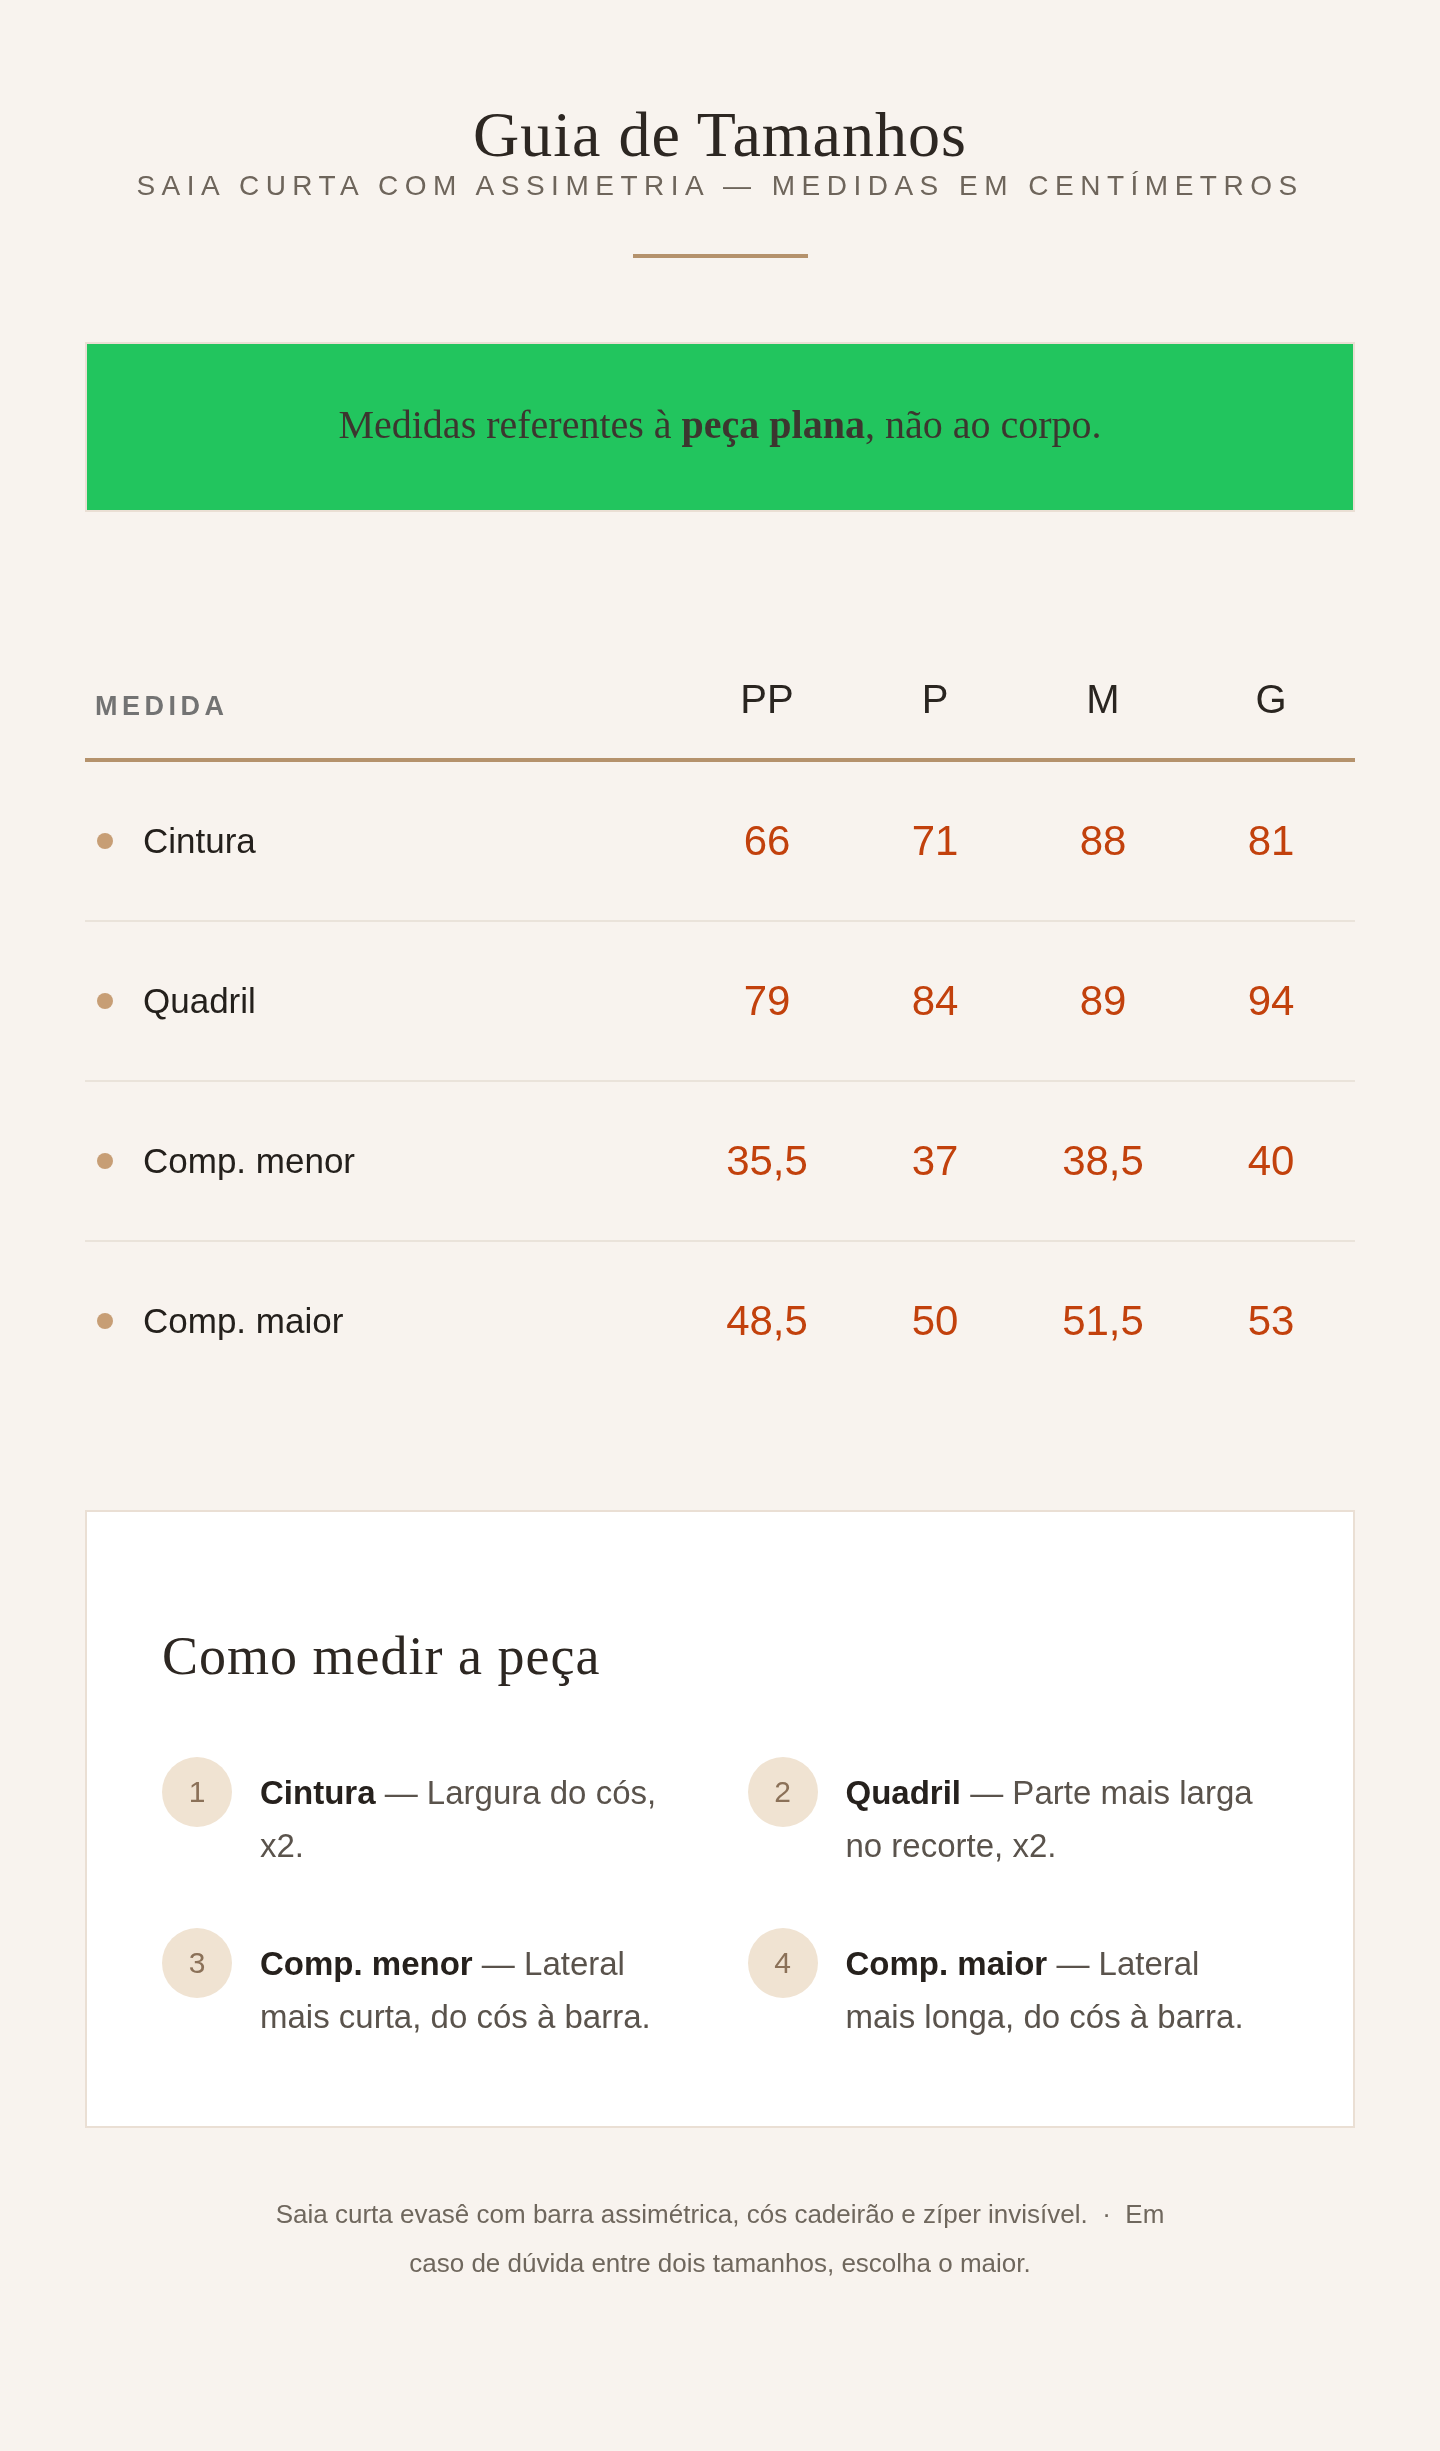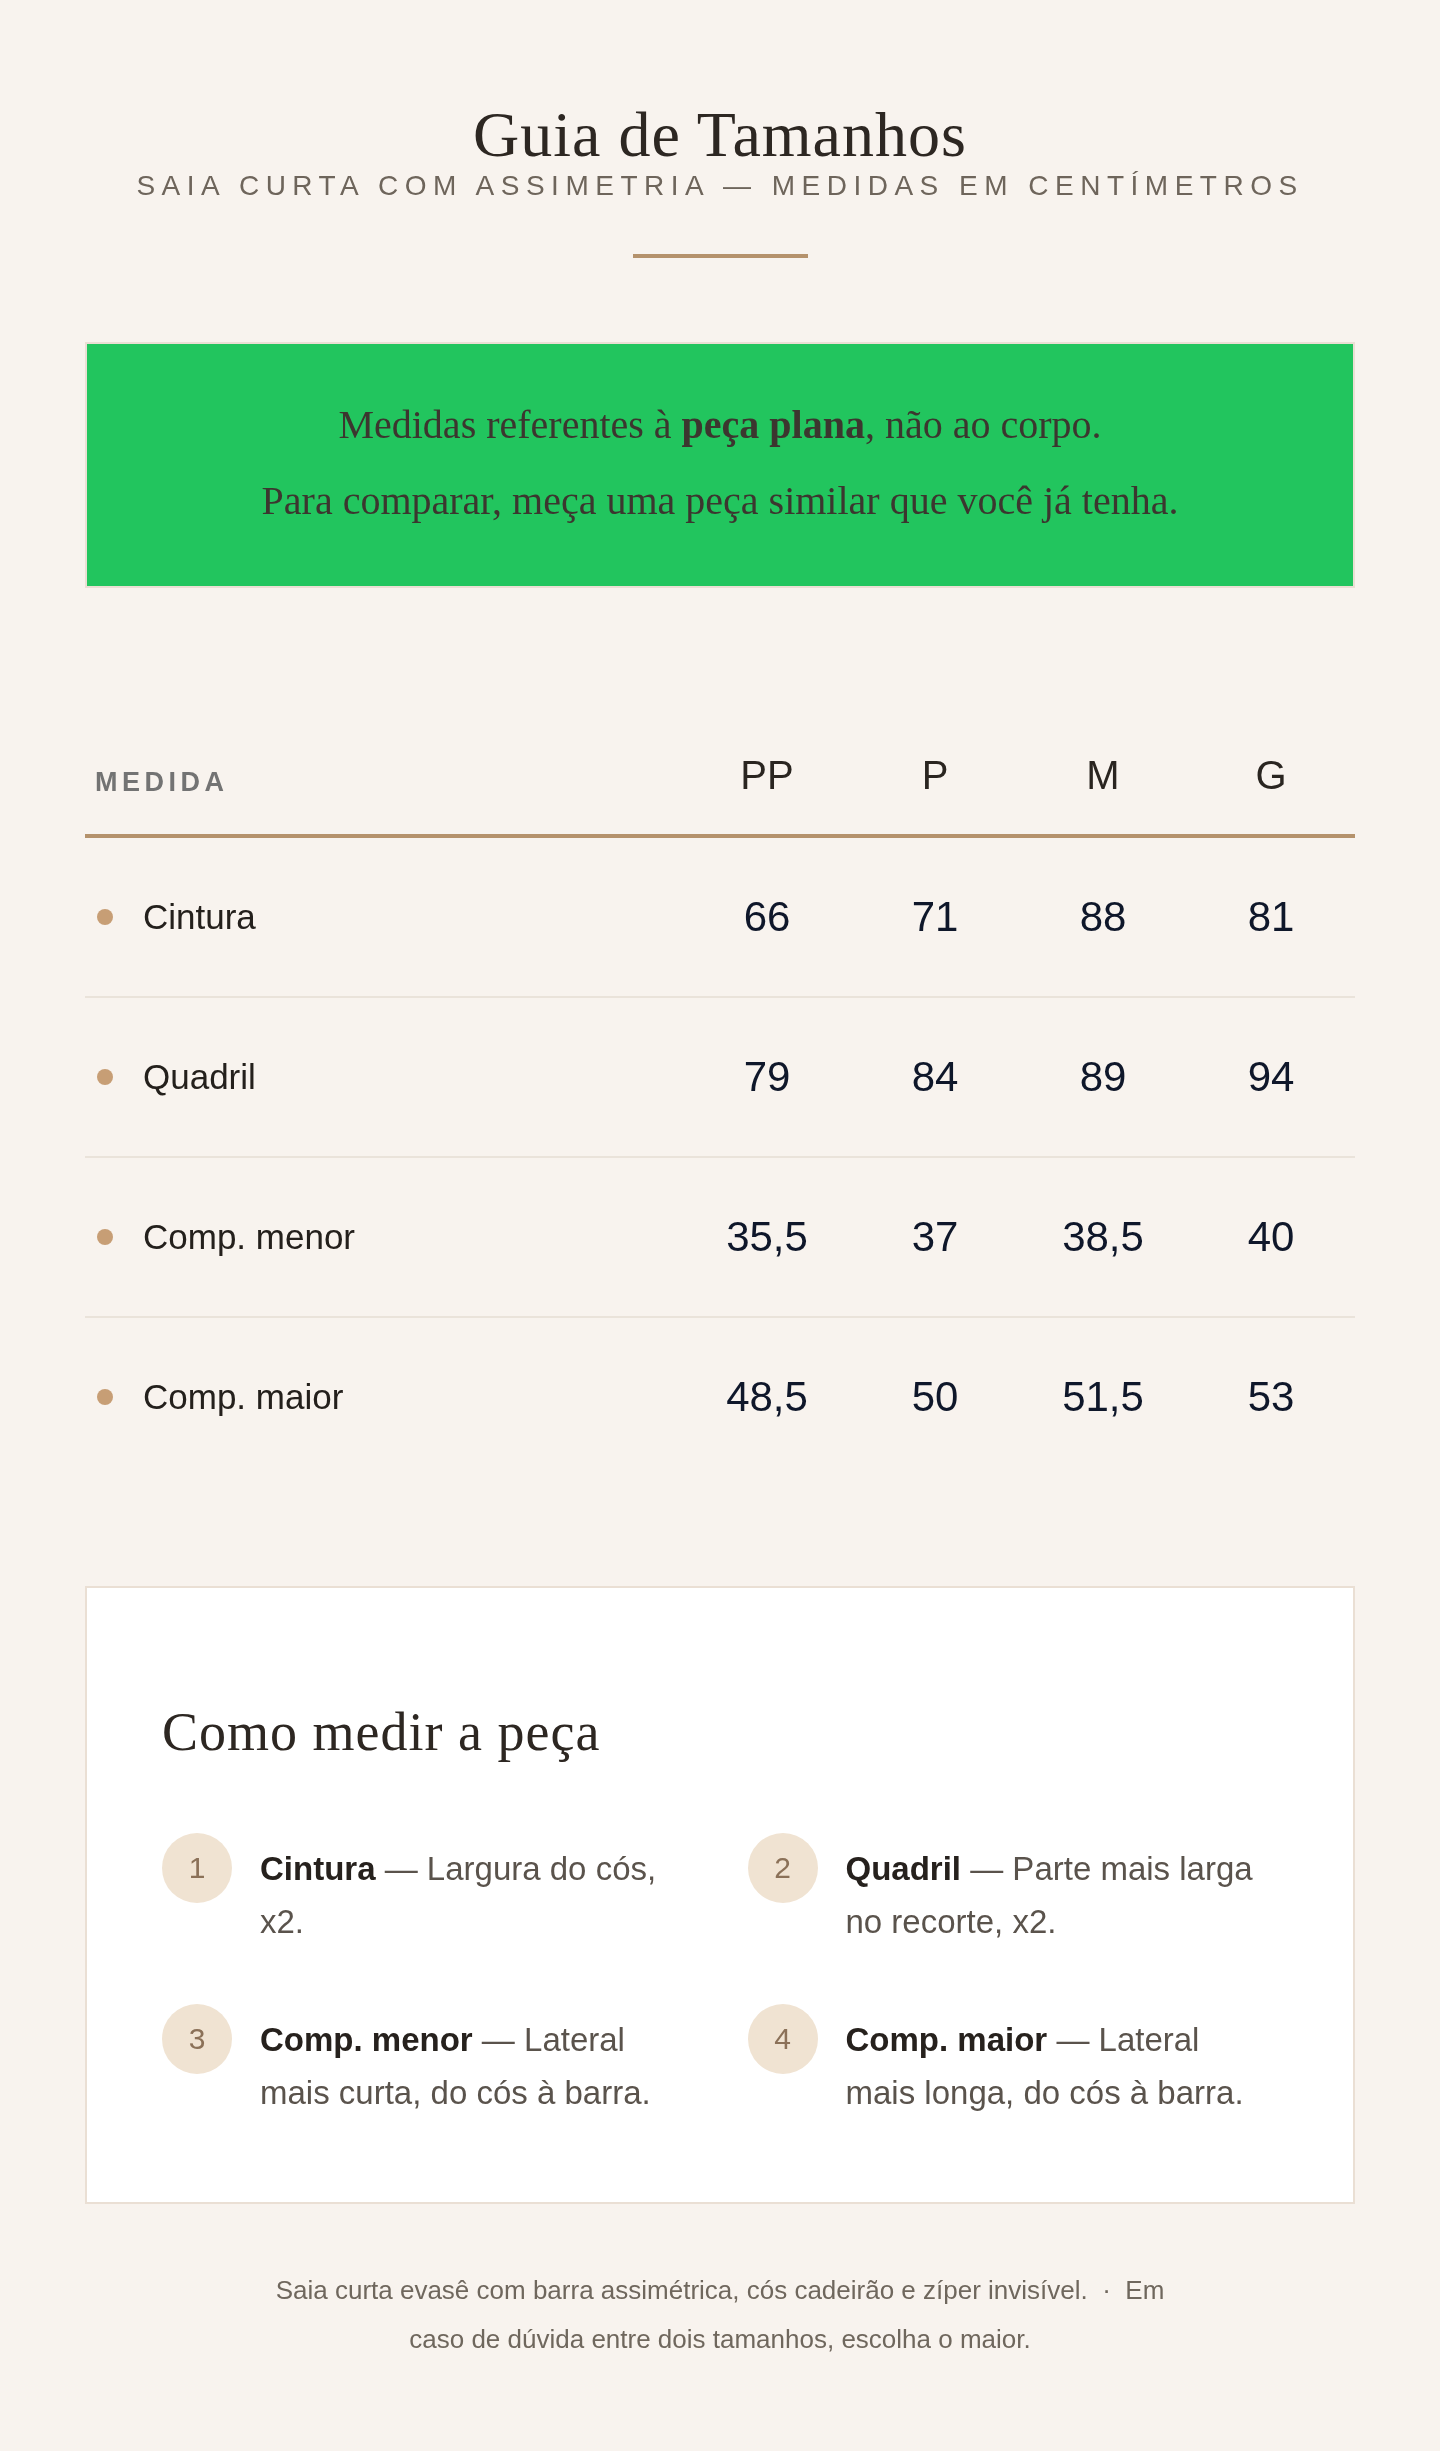--- a/index.html
+++ b/index.html
@@ -98,21 +98,21 @@
     width: 16px;
     height: 16px;
     border-radius: 50%;
     background: #c79e75;
     flex: 0 0 auto;
   }
   .row-label { font-size: 35px; color: #24201c; }
   .cell-value {
     text-align: center;
     font-size: 42px;
-    color: #0f172a;
+    color: #c2410c;
   }
 
   
   .howto-box {
     margin-top: 110px;
     background: #ffffff;
     border: 2px solid #eadfd4;
     box-sizing: border-box;
     padding: 113px 75px 82px;
   }
@@ -170,21 +170,20 @@
 <body>
 
 <div class="page">
 
   <h1 class="title">Guia de Tamanhos</h1>
   <div class="subtitle">SAIA CURTA COM ASSIMETRIA — MEDIDAS EM CENTÍMETROS</div>
   <div class="gold-divider"></div>
 
   <div class="note-box">
     <p><span>Medidas referentes à </span><span class="note-bold">peça plana</span><span>, não ao corpo.</span></p>
-    <p>Para comparar, meça uma peça similar que você já tenha.</p>
   </div>
 
   <div class="size-table">
 
     <div class="t-grid t-head">
       <div class="col-label-header">MEDIDA</div>
       <div class="size-header">PP</div>
       <div class="size-header">P</div>
       <div class="size-header">M</div>
       <div class="size-header">G</div>

